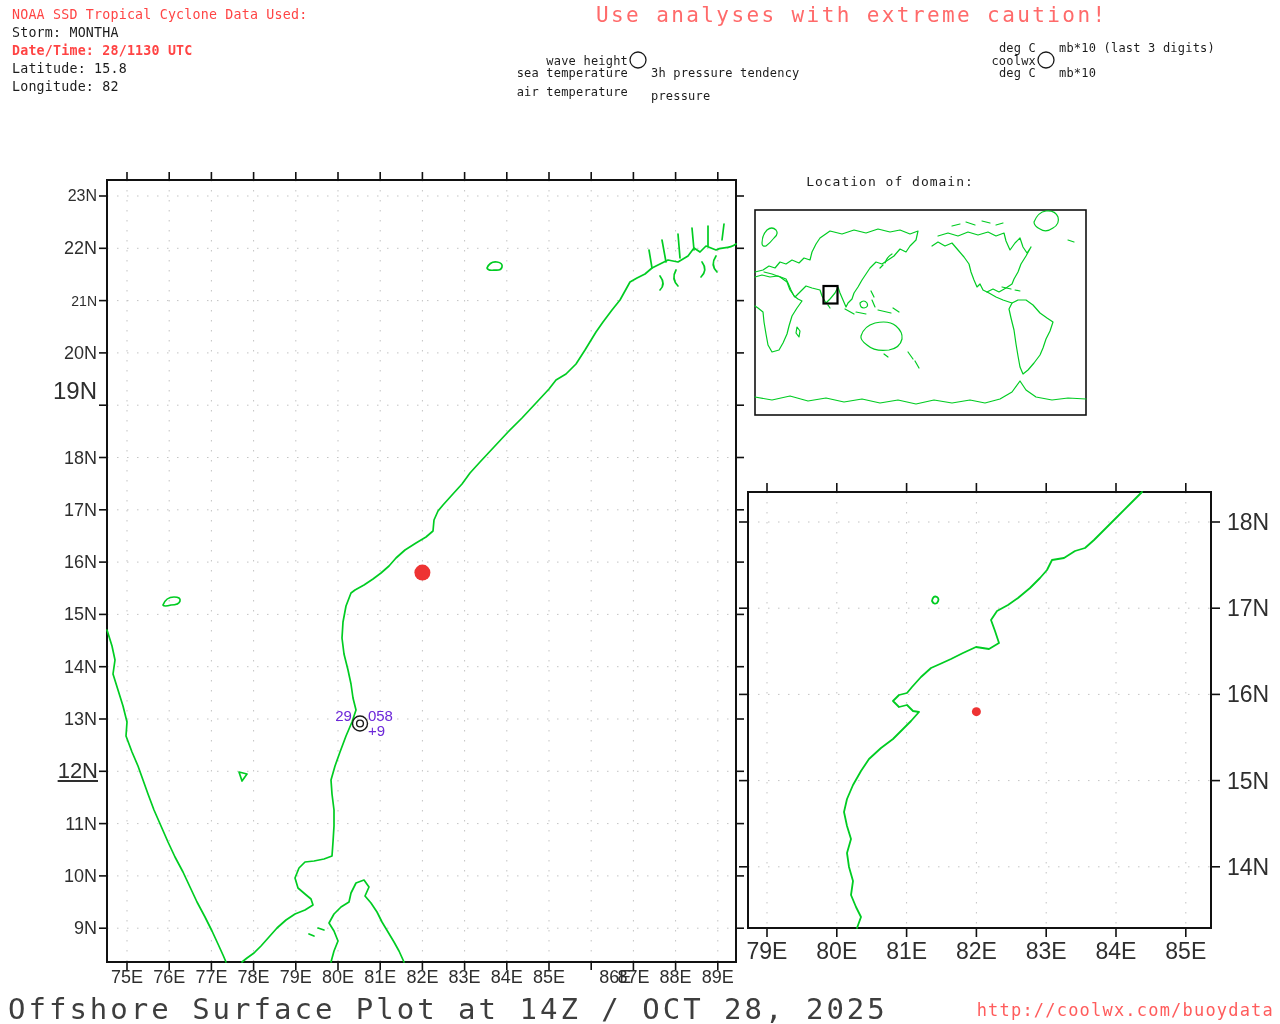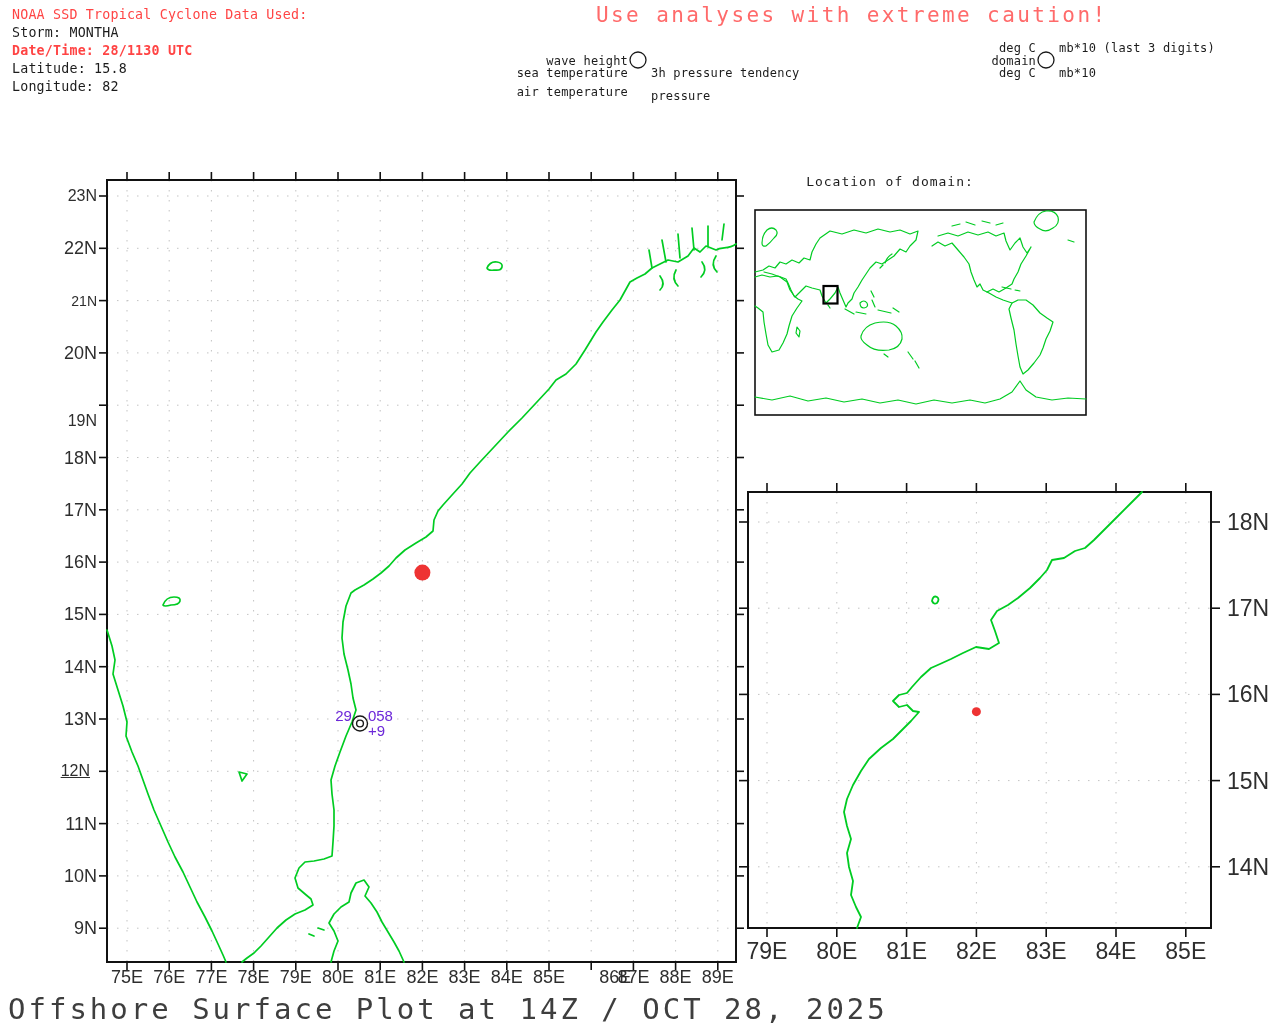--- a/index.html
+++ b/index.html
@@ -224,21 +224,21 @@
 
   <div class="t mono caution" style="left:596px;top:3px;">Use analyses with extreme caution!</div>
 
   <div class="t mono legend ra" style="left:628px;top:48px;margin-top:44px;">air temperature</div>
   <div class="t mono legend ra" style="left:628px;top:60.5px;">wave height</div>
   <div class="t mono legend ra" style="left:628px;top:72.5px;">sea temperature</div>
   <div class="t mono legend la" style="left:651px;top:48px;margin-top:48px;">pressure</div>
   <div class="t mono legend la" style="left:651px;top:72.5px;">3h pressure tendency</div>
 
   <div class="t mono legend ra" style="left:1036px;top:48px;">deg C</div>
-  <div class="t mono legend ra" style="left:1036px;top:60.5px;">domain</div>
+  <div class="t mono legend ra" style="left:1036px;top:60.5px;">coolwx</div>
   <div class="t mono legend ra" style="left:1036px;top:72.5px;">deg C</div>
   <div class="t mono legend la" style="left:1059px;top:48px;">mb*10 (last 3 digits)</div>
   <div class="t mono legend la" style="left:1059px;top:72.5px;">mb*10</div>
 
 
   <div class="t mono insettitle" style="left:890px;top:174px;transform:translateX(-50%);">Location of domain:</div>
 
   <div id="labels" style="position:absolute;inset:0;">
       <div class="t axis" style="font-size: 18px; left: 127px; top: 967px; transform: translateX(-50%);">75E</div>
       <div class="t axis" style="font-size: 18px; left: 169.2px; top: 967px; transform: translateX(-50%);">76E</div>
@@ -252,28 +252,28 @@
       <div class="t axis" style="font-size: 18px; left: 506.8px; top: 967px; transform: translateX(-50%);">84E</div>
       <div class="t axis" style="font-size: 18px; left: 549px; top: 967px; transform: translateX(-50%);">85E</div>
       <div class="t axis" style="font-size: 18px; left: 591.2px; top: 967px; transform: translateX(-50%); margin-left: 24px;">86E</div>
       <div class="t axis" style="font-size: 18px; left: 633.4px; top: 967px; transform: translateX(-50%);">87E</div>
       <div class="t axis" style="font-size: 18px; left: 675.6px; top: 967px; transform: translateX(-50%);">88E</div>
       <div class="t axis" style="font-size: 18px; left: 717.8px; top: 967px; transform: translateX(-50%);">89E</div>
       <div class="t axis" style="font-size: 16px; left: 97px; top: 196px; transform: translate(-100%, -50%);">23N</div>
       <div class="t axis" style="font-size: 18px; left: 97px; top: 248.3px; transform: translate(-100%, -50%);">22N</div>
       <div class="t axis" style="font-size: 14px; left: 97px; top: 300.6px; transform: translate(-100%, -50%);">21N</div>
       <div class="t axis" style="font-size: 18px; left: 97px; top: 352.9px; transform: translate(-100%, -50%);">20N</div>
-      <div class="t axis" style="font-size: 16px; left: 97px; top: 421px; transform: translate(-100%, -50%);">19N</div>
+      <div class="t axis" style="font-size: 24px; left: 97px; top: 391px; transform: translate(-100%, -50%);">19N</div>
       <div class="t axis" style="font-size: 18px; left: 97px; top: 457.5px; transform: translate(-100%, -50%);">18N</div>
       <div class="t axis" style="font-size: 18px; left: 97px; top: 509.8px; transform: translate(-100%, -50%);">17N</div>
       <div class="t axis" style="font-size: 18px; left: 97px; top: 562.1px; transform: translate(-100%, -50%);">16N</div>
       <div class="t axis" style="font-size: 18px; left: 97px; top: 614.4px; transform: translate(-100%, -50%);">15N</div>
       <div class="t axis" style="font-size: 18px; left: 97px; top: 666.7px; transform: translate(-100%, -50%);">14N</div>
       <div class="t axis" style="font-size: 18px; left: 97px; top: 719px; transform: translate(-100%, -50%);">13N</div>
-      <div class="t axis" style="font-size: 16px; left: 90px; top: 771.3px; transform: translate(-100%, -50%); text-decoration: underline;">12N</div>
+      <div class="t axis" style="font-size: 22px; left: 98px; top: 771.3px; transform: translate(-100%, -50%); text-decoration: underline;">12N</div>
       <div class="t axis" style="font-size: 18px; left: 97px; top: 823.6px; transform: translate(-100%, -50%);">11N</div>
       <div class="t axis" style="font-size: 18px; left: 97px; top: 875.9px; transform: translate(-100%, -50%);">10N</div>
       <div class="t axis" style="font-size: 18px; left: 97px; top: 928.2px; transform: translate(-100%, -50%);">9N</div>
       <div class="t axis" style="font-size: 23px; left: 767px; top: 938px; transform: translateX(-50%);">79E</div>
       <div class="t axis" style="font-size: 23px; left: 836.8px; top: 938px; transform: translateX(-50%);">80E</div>
       <div class="t axis" style="font-size: 23px; left: 906.6px; top: 938px; transform: translateX(-50%);">81E</div>
       <div class="t axis" style="font-size: 23px; left: 976.4px; top: 938px; transform: translateX(-50%);">82E</div>
       <div class="t axis" style="font-size: 23px; left: 1046.2px; top: 938px; transform: translateX(-50%);">83E</div>
       <div class="t axis" style="font-size: 23px; left: 1116px; top: 938px; transform: translateX(-50%);">84E</div>
       <div class="t axis" style="font-size: 23px; left: 1185.8px; top: 938px; transform: translateX(-50%);">85E</div>
@@ -281,14 +281,15 @@
       <div class="t axis" style="font-size: 23px; left: 1227px; top: 608.2px; transform: translate(0px, -50%);">17N</div>
       <div class="t axis" style="font-size: 23px; left: 1227px; top: 694.4px; transform: translate(0px, -50%);">16N</div>
       <div class="t axis" style="font-size: 23px; left: 1227px; top: 780.6px; transform: translate(0px, -50%);">15N</div>
       <div class="t axis" style="font-size: 23px; left: 1227px; top: 866.8px; transform: translate(0px, -50%);">14N</div>
       <div class="t stn" style="left: 351.944px; top: 714.73px; transform: translate(-100%, -50%);">29</div>
       <div class="t stn" style="left: 367.944px; top: 714.73px; transform: translate(0px, -50%);">058</div>
       <div class="t stn" style="left: 367.944px; top: 729.73px; transform: translate(0px, -50%);">+9</div>
     </div>
 
   <div class="t mono footer-title" style="left:8px;top:992px;">Offshore Surface Plot at 14Z / OCT 28, 2025</div>
+  <div class="t mono footer-url" style="left:1274px;top:1000px;transform:translateX(-100%);">http://coolwx.com/buoydata</div>
 
 </div>
 
 </body></html>

